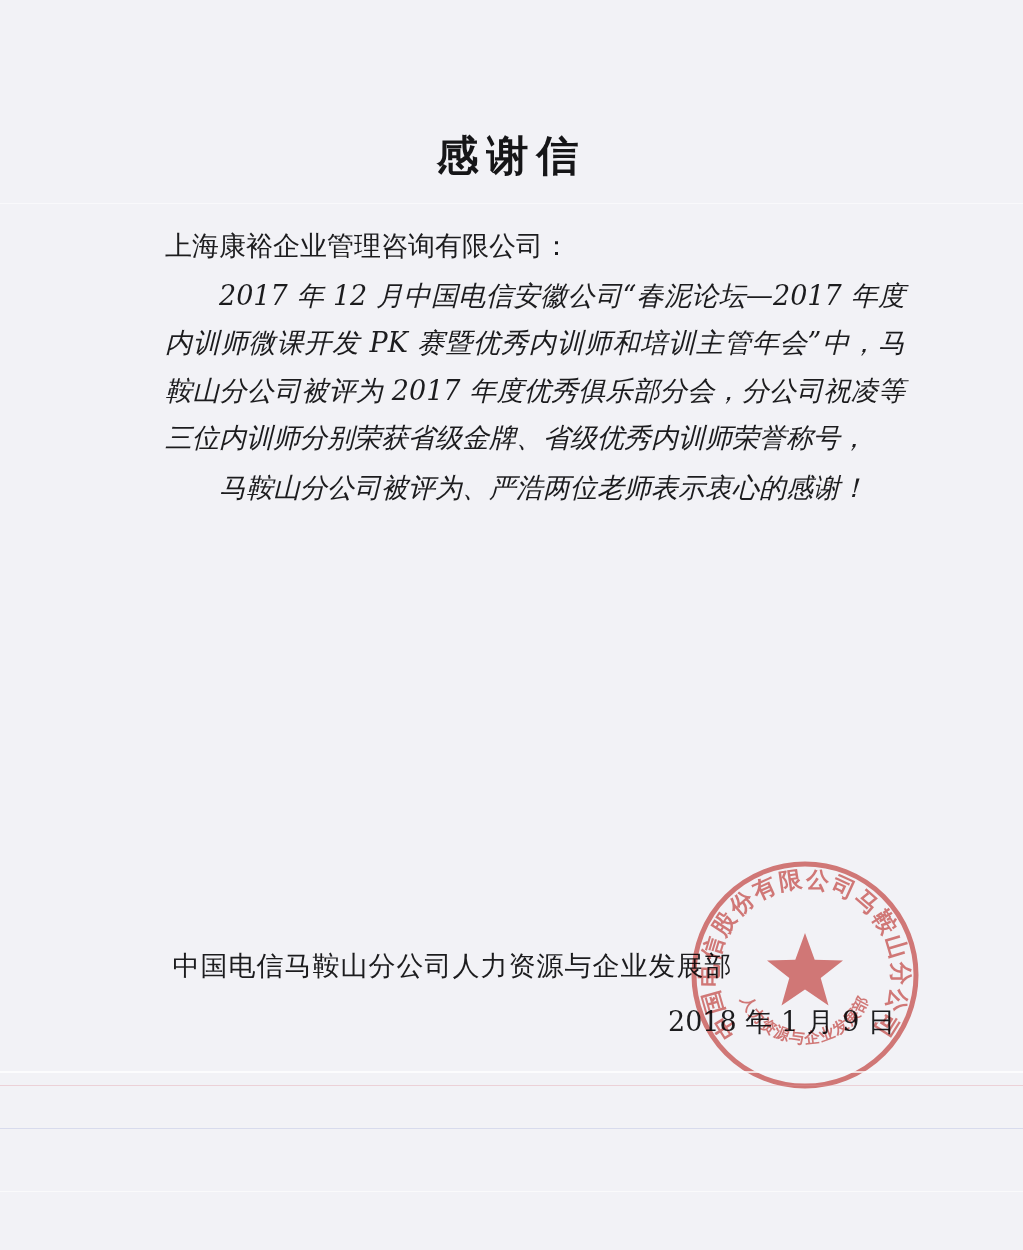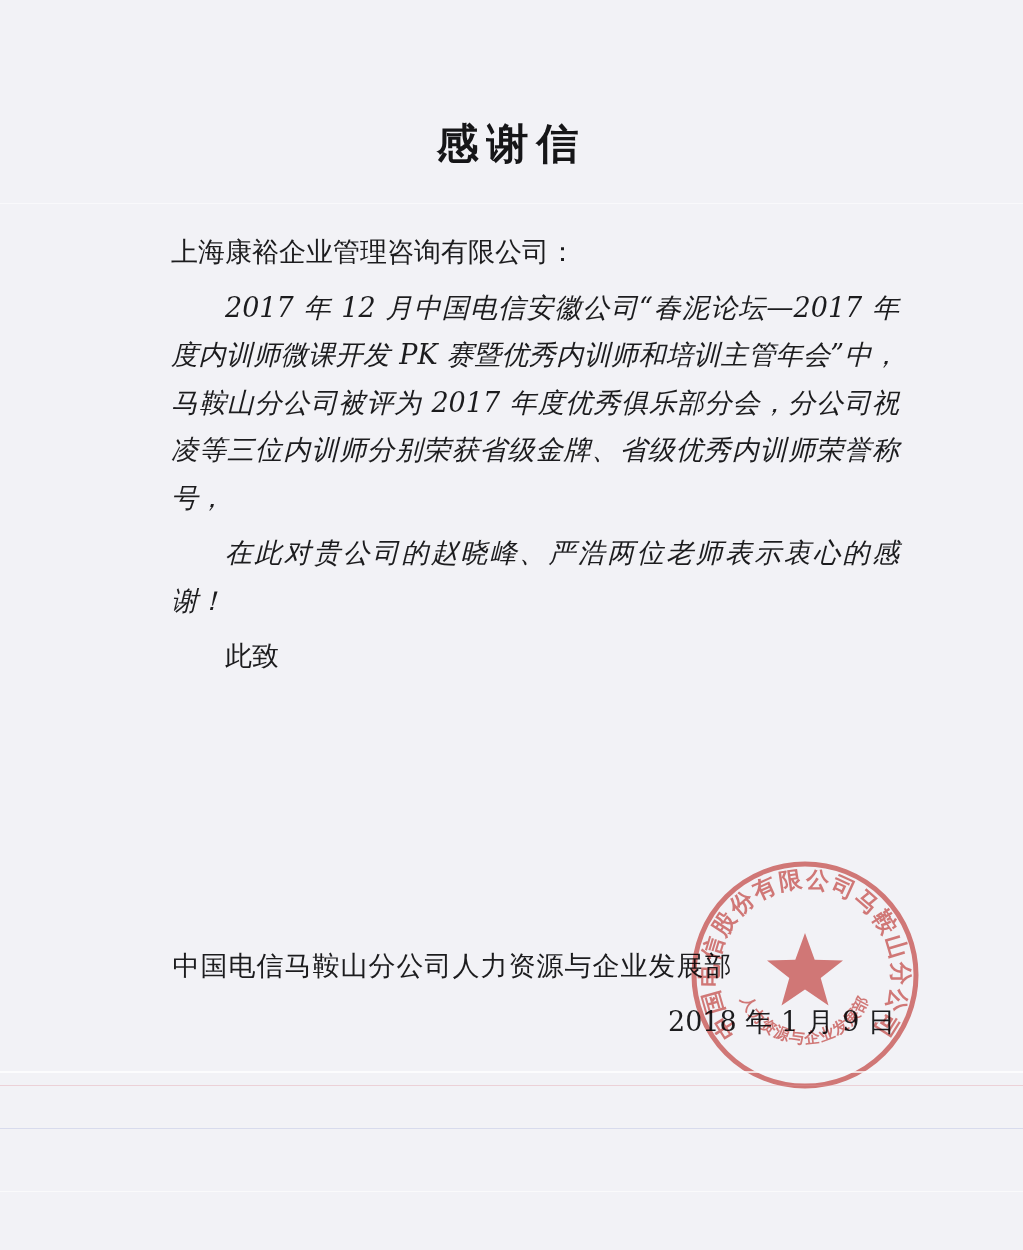--- a/index.html
+++ b/index.html
@@ -7,38 +7,38 @@
     width: 1023px; height: 1250px;
     background: #f2f2f6;
     font-family: "DejaVu Serif", "Liberation Serif", serif;
     color: #1c1c1e;
     position: relative;
     overflow: hidden;
   }
   .page { position: absolute; inset: 0; }
 
   .letter-title {
-    margin: 4px;
+    margin: 16px;
     position: absolute;
     top: 112px; left: 0; right: 0;
     text-align: center;
     font-size: 42px;
     font-weight: bold;
     letter-spacing: 8px;
     color: #161618;
   }
 
   .letter-body {
     position: absolute;
     top: 220px; left: 163px;
     width: 744px;
     font-size: 27px;
     line-height: 47.5px;
   }
-  .letter-body p { margin: 8px; }
+  .letter-body p { margin: 2px; }
   .recipient { text-indent: 0; }
   .para {
     text-indent: 2em;
     text-align: justify;
     font-style: italic;
   }
   .salute-cizhi { text-indent: 2em; }
   .salute-jingli { text-indent: -0.85em; margin-left: 0; }
 
   .sign-block {
@@ -89,22 +89,21 @@
 </head>
 <body>
 
 <div class="page">
 
   <h1 class="letter-title">感谢信</h1>
 
   <div class="letter-body">
     <p class="recipient">上海康裕企业管理咨询有限公司：</p>
     <p class="para">2017 年 12 月中国电信安徽公司“春泥论坛—2017 年度内训师微课开发 PK 赛暨优秀内训师和培训主管年会”中，马鞍山分公司被评为 2017 年度优秀俱乐部分会，分公司祝凌等三位内训师分别荣获省级金牌、省级优秀内训师荣誉称号，</p>
-    <p class="para">在此对贵公司的赵晓峰、严浩两位老师表示衷心的感谢！</p>
-    <p class="salute-cizhi">此致</p>
+    <p class="para">马鞍山分公司被评为、严浩两位老师表示衷心的感谢！</p>
   </div>
 
   <div class="sign-block">
     <div class="signature-line">中国电信马鞍山分公司人力资源与企业发展部</div>
     <div class="date-line">2018 年 1 月 9 日</div>
   </div>
 
   <div class="seal">
     <svg width="240" height="240" viewBox="0 0 240 240">
       <defs>

